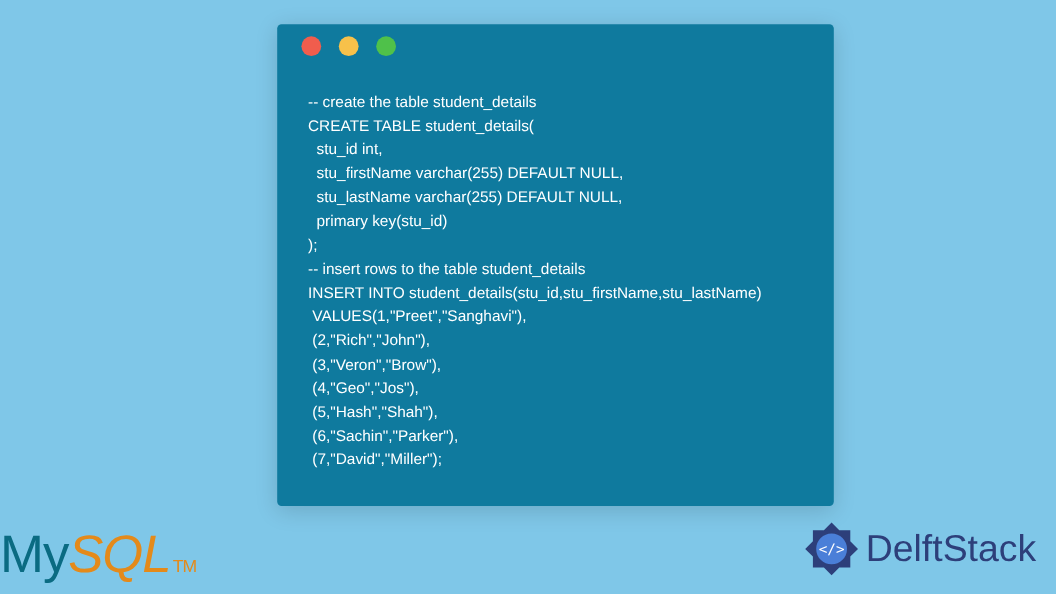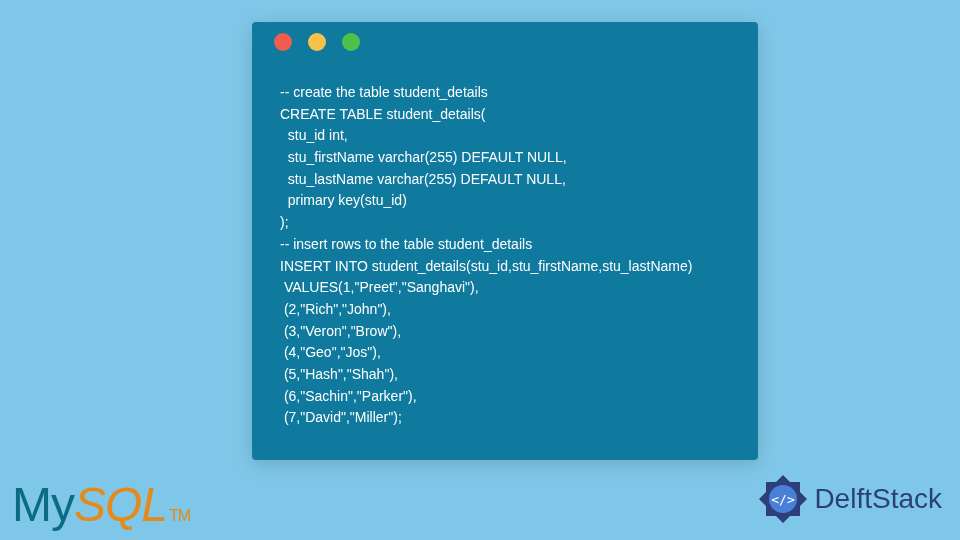--- a/index.html
+++ b/index.html
@@ -47,33 +47,33 @@
   }
   .mysql-logo {
     position: absolute;
     left: 0px;
     bottom: 8px;
     font-size: 48px;
     font-weight: 400;
     letter-spacing: -1px;
     font-family: Arial, Helvetica, sans-serif;
   }
-  .mysql-my { color: #0a6b82; padding-left: 12px; }
+  .mysql-my { color: #0a6b82; }
   .mysql-sql { color: #e48a1a; font-style: italic; }
   .mysql-tm { color: #e48a1a; font-size: 16px; vertical-align: baseline; margin-left: 2px; }
   .delft-logo {
     position: absolute;
     right: 18px;
     bottom: 14px;
     display: flex;
     align-items: center;
     gap: 4px;
   }
   .delft-text {
-    font-size: 28px;
+    font-size: 34px;
     color: #2d3f7a;
     font-weight: 400;
   }
   .delft-badge {
     width: 54px;
     height: 54px;
     position: relative;
     display: flex;
     align-items: center;
     justify-content: center;

